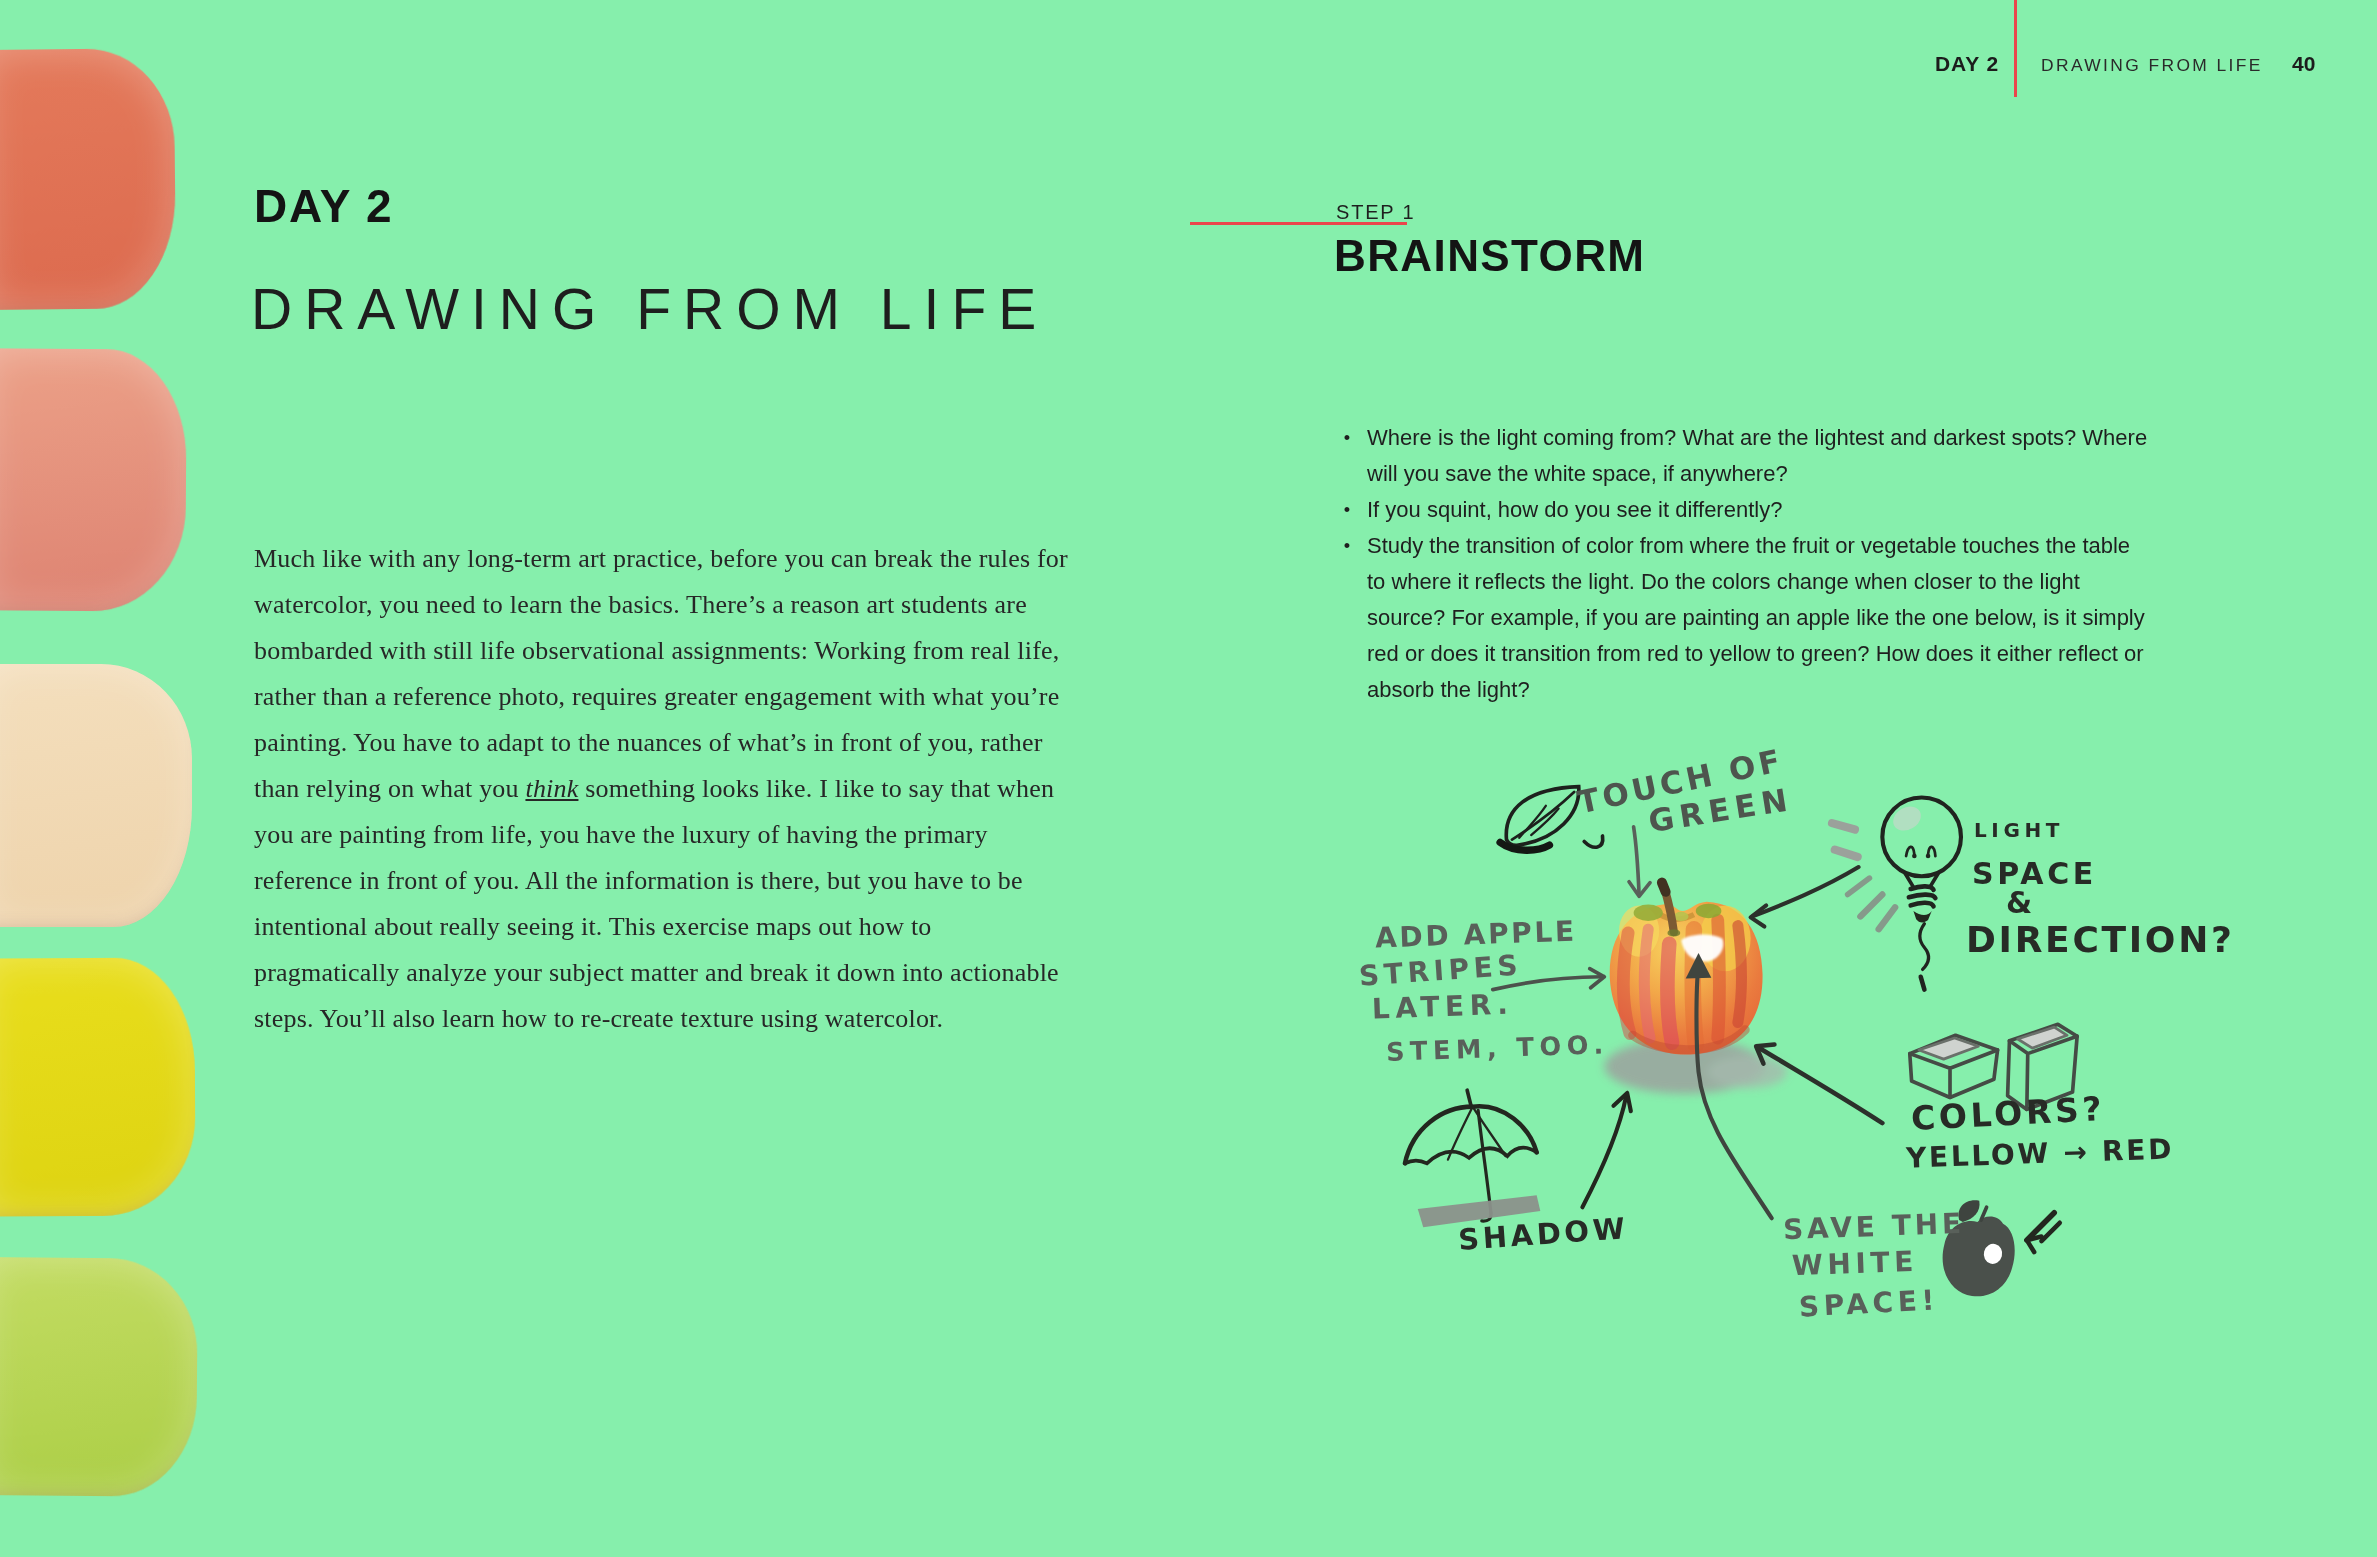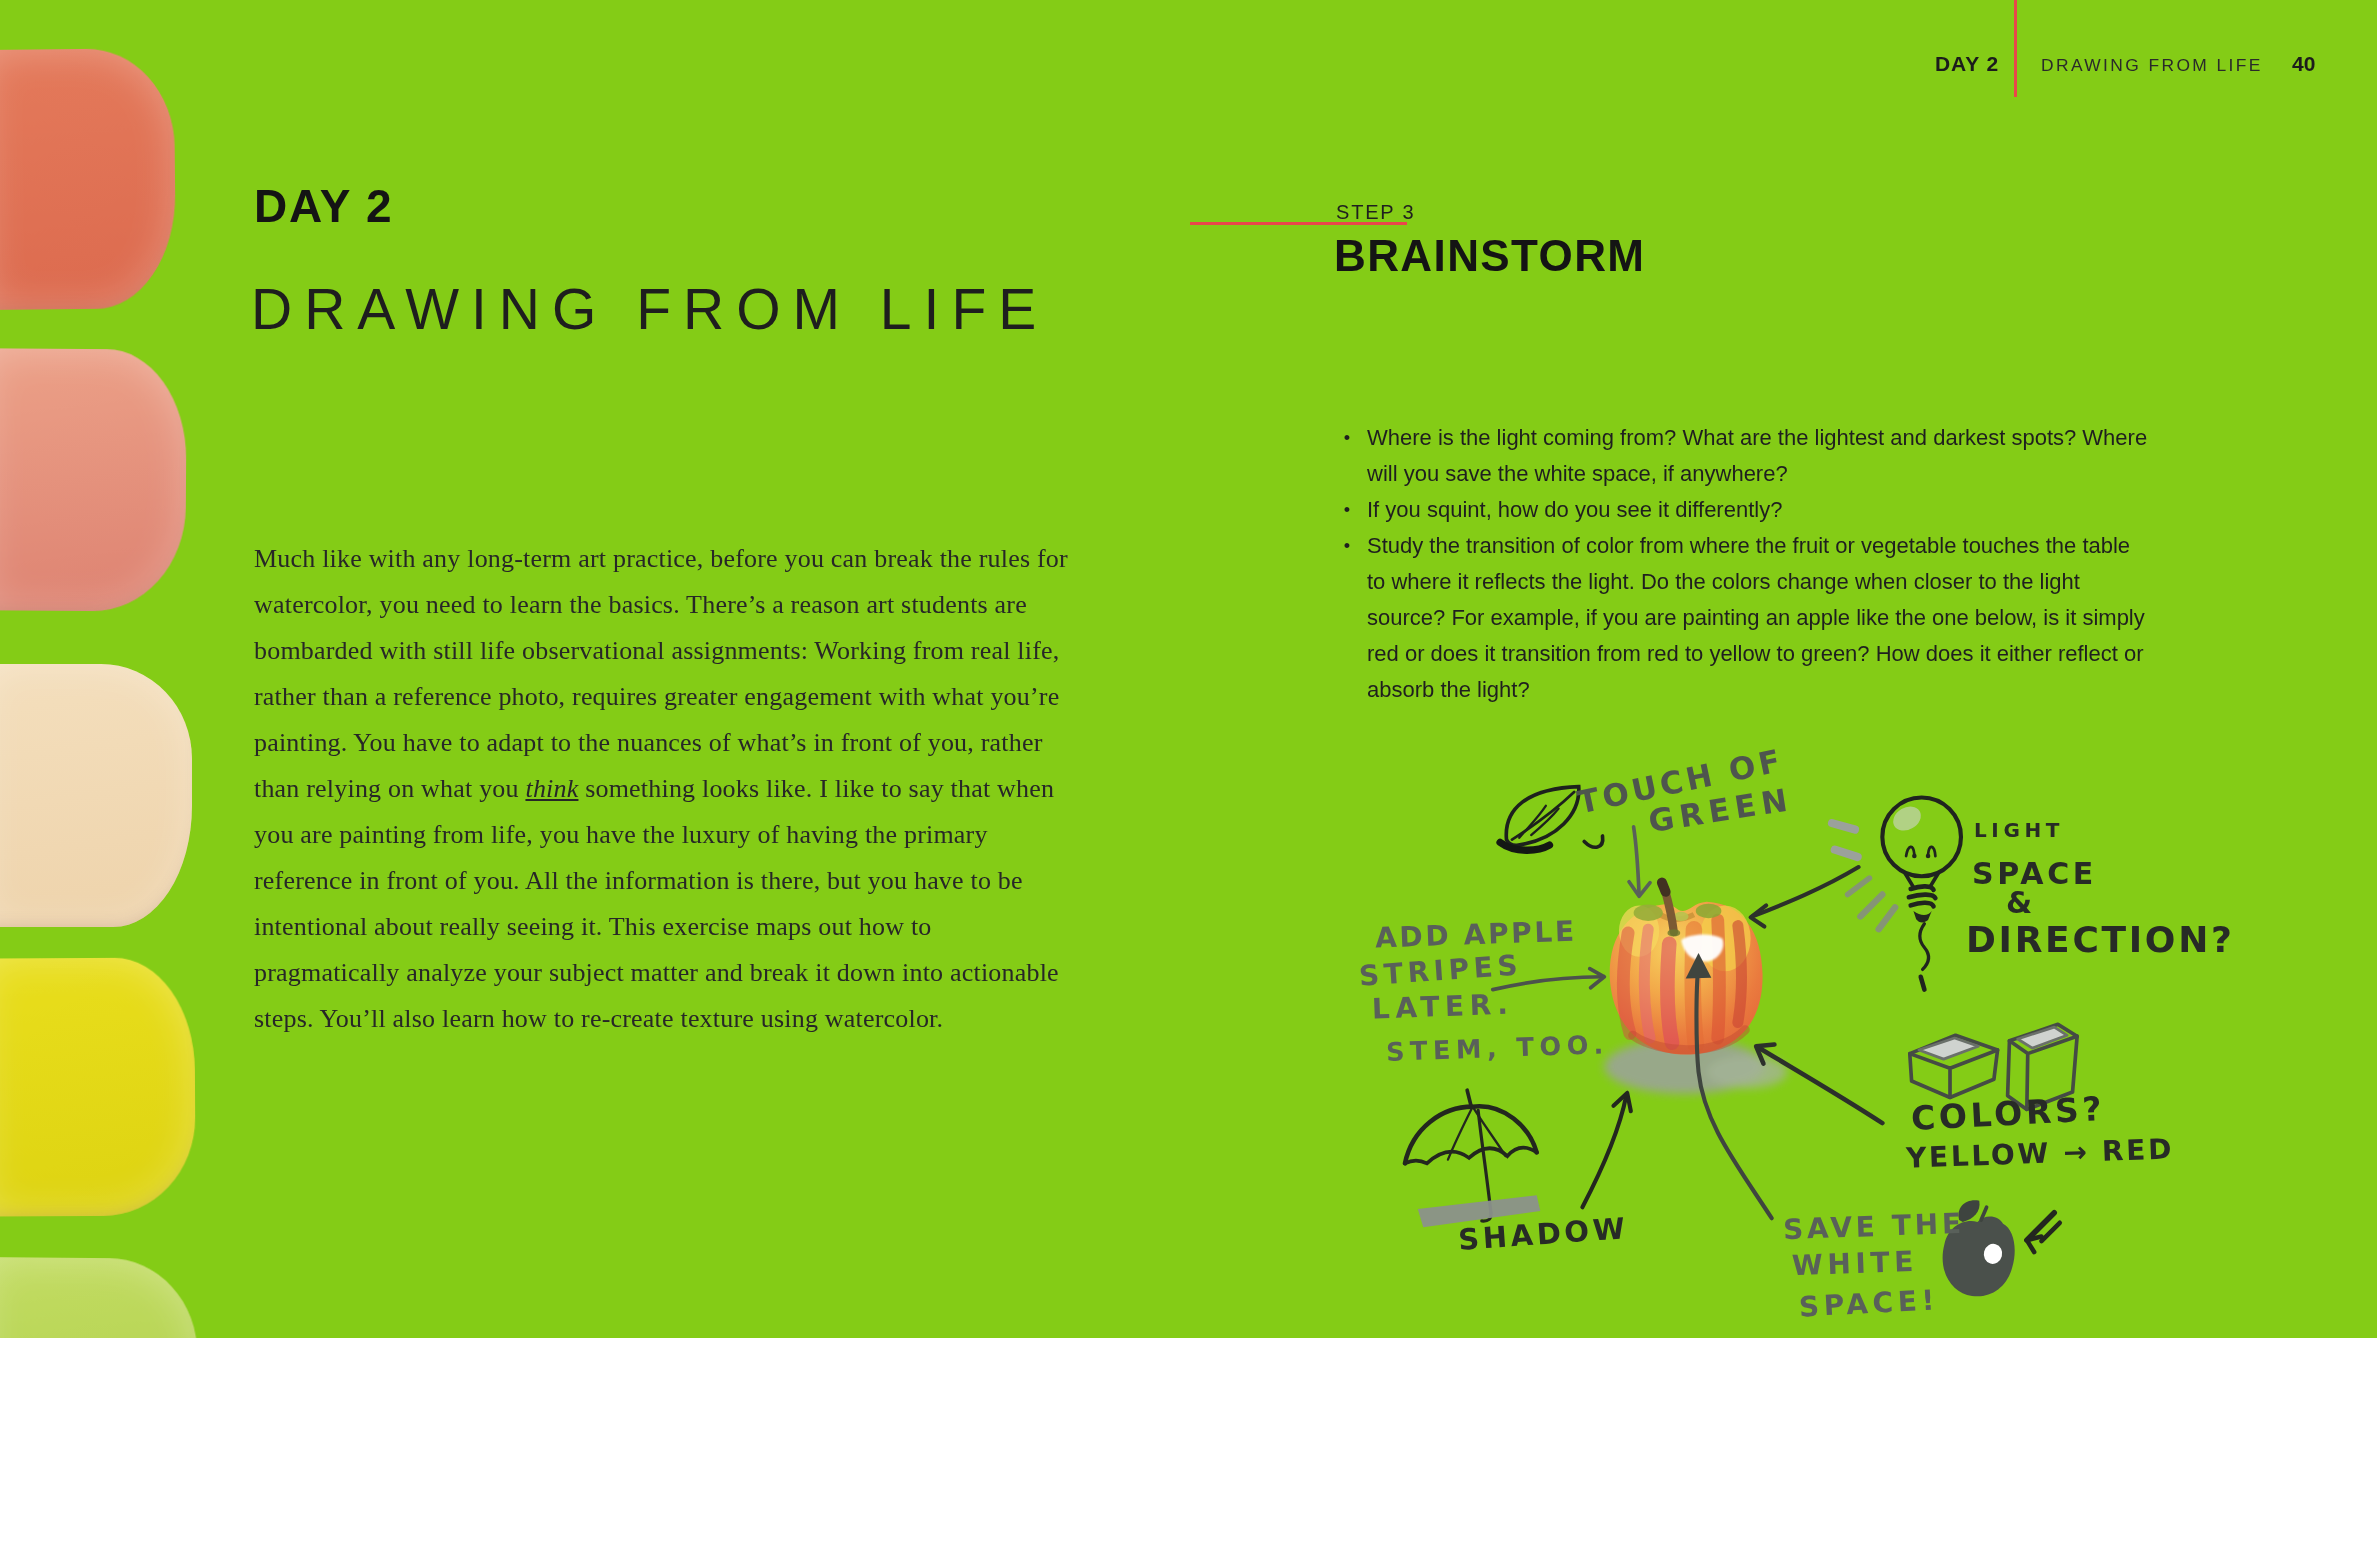--- a/index.html
+++ b/index.html
@@ -3,21 +3,21 @@
 <meta charset="utf-8">
 <style>
   :root{
     --accent:#ea464b;
     --ink-black:#272b26;
     --ink-gray:#59605a;
   }
   *{margin:0;padding:0;box-sizing:border-box;}
   html,body{background:#ffffff;}
   .spread{
-    position:relative;width:2377px;height:1338px;background:#84cc16;
+    position:relative;width:2377px;height:1557px;background:#86efac;
     overflow:hidden;font-family:"Liberation Sans",sans-serif;color:#1c1c1c;
   }
   
   .hdr-chapter{position:absolute;left:1935px;top:52px;font-size:21px;font-weight:700;letter-spacing:0.9px;}
   .hdr-divider{position:absolute;left:2014px;top:0;width:2.7px;height:97px;background:var(--accent);}
   .hdr-title{position:absolute;left:2041px;top:55px;font-size:17.4px;font-weight:400;letter-spacing:2.4px;color:#2a2a2a;}
   .hdr-pagenum{position:absolute;left:2292px;top:52px;font-size:21px;font-weight:700;}
   
   .swatch{position:absolute;left:-14.6px;filter:blur(0.5px);box-shadow:inset 0 0 42px rgba(255,255,255,.28), inset 0 -9.1px 14.6px -9.1px rgba(120,60,40,.25);}
   #sw0{top:49px;width:190px;height:260px;border-radius:9.1px 46% 42% 11px / 16.5px 38% 44% 12.8px;transform:rotate(-.6deg);}
@@ -77,21 +77,21 @@
   <div class="swatch" id="sw0" style="background: linear-gradient(172deg, rgb(228, 122, 91), rgb(220, 106, 78));"></div>
   <div class="swatch" id="sw1" style="background: linear-gradient(172deg, rgb(236, 161, 136), rgb(221, 130, 113));"></div>
   <div class="swatch" id="sw2" style="background: linear-gradient(172deg, rgb(244, 223, 189), rgb(238, 211, 171));"></div>
   <div class="swatch" id="sw3" style="background: linear-gradient(172deg, rgb(233, 222, 28), rgb(221, 211, 17));"></div>
   <div class="swatch" id="sw4" style="background: linear-gradient(172deg, rgb(195, 220, 99), rgb(171, 206, 69));"></div>
 
   <div class="kicker">DAY 2</div>
   <div class="page-title">DRAWING FROM LIFE</div>
   <p class="body-copy"><span>Much like with any long-term art practice, before you can break the rules for watercolor, you need to learn the basics. There’s a reason art students are bombarded with still life observational assignments: Working from real life, rather than a reference photo, requires greater engagement with what you’re painting. You have to adapt to the nuances of what’s in front of you, rather than relying on what you </span><em>think</em><span> something looks like. I like to say that when you are painting from life, you have the luxury of having the primary reference in front of you. All the information is there, but you have to be intentional about really seeing it. This exercise maps out how to pragmatically analyze your subject matter and break it down into actionable steps. You’ll also learn how to re-create texture using watercolor.</span></p>
 
-  <div class="step-label">STEP 3</div>
+  <div class="step-label">STEP 1</div>
   <div class="step-underline"></div>
   <div class="step-title">BRAINSTORM</div>
   <ul class="step-bullets">
     <li>Where is the light coming from? What are the lightest and darkest spots? Where will you save the white space, if anywhere?</li>
     <li>If you squint, how do you see it differently?</li>
     <li>Study the transition of color from where the fruit or vegetable touches the table to where it reflects the light. Do the colors change when closer to the light source? For example, if you are painting an apple like the one below, is it simply red or does it transition from red to yellow to green? How does it either reflect or absorb the light?</li>
   </ul>
 
   <div class="illo">
     <svg width="924" height="631" viewBox="0 0 1010 690">

